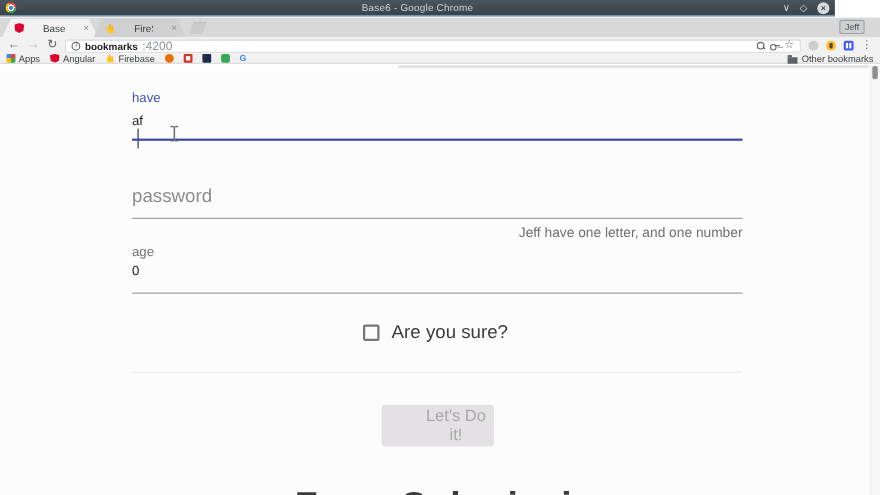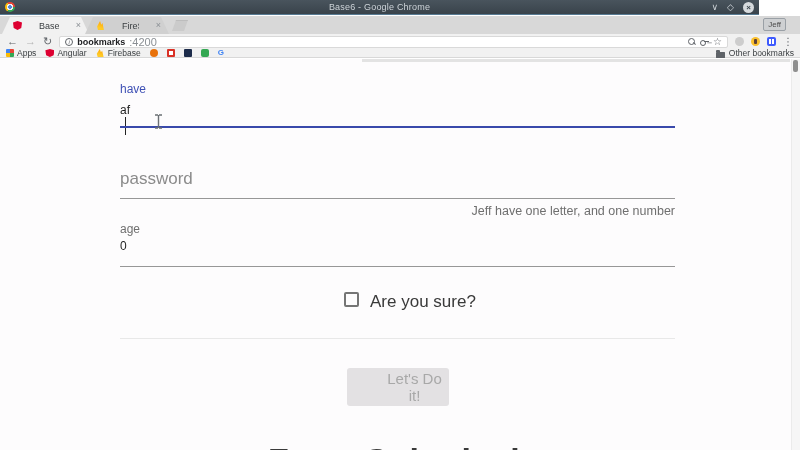--- a/index.html
+++ b/index.html
@@ -106,21 +106,21 @@
   .caret { width:1.5px; height:18px; background:#222; margin-left:1px; }
   .line { position:absolute; left:120px; width:555px; }
   .email-line { top:67px; height:2px; background:#3949ab; }
   .pwd-placeholder { position:absolute; left:120px; top:110px; font-size:17px; color:#8b8b8b; }
   .pwd-line { top:139px; height:1px; background:#979797; }
   .hint { position:absolute; right:125px; top:145px; font-size:12.5px; color:#6f6f6f; }
   .age-label { top:163px; color:#6f6f6f; }
   .age-value { top:180px; }
   .age-line { top:207px; height:1px; background:#979797; }
 
-  .checkbox-row { position:absolute; left:344px; top:233px; display:flex; }
+  .checkbox-row { position:absolute; left:330px; top:233px; display:flex; align-items:center; }
   .checkbox-box { width:15px; height:15px; border:2px solid #757575; border-radius:2px; background:#fdfcfd; }
   .checkbox-label { margin-left:11px; font-size:17px; color:#3a3a3a; }
 
   .divider { top:279px; height:1px; background:#e8e8e8; }
 
   .submit-btn { position:absolute; left:347px; top:309px; width:102px; height:38px;
     background:#e3e1e3; border:none; border-radius:3px; color:#a8a8a8; font-size:15px;
     font-family:"Liberation Sans", sans-serif;padding-left:33px; }
 
   .bottom-heading { position:absolute; left:268px; top:382px; font-size:34px; font-weight:bold;

